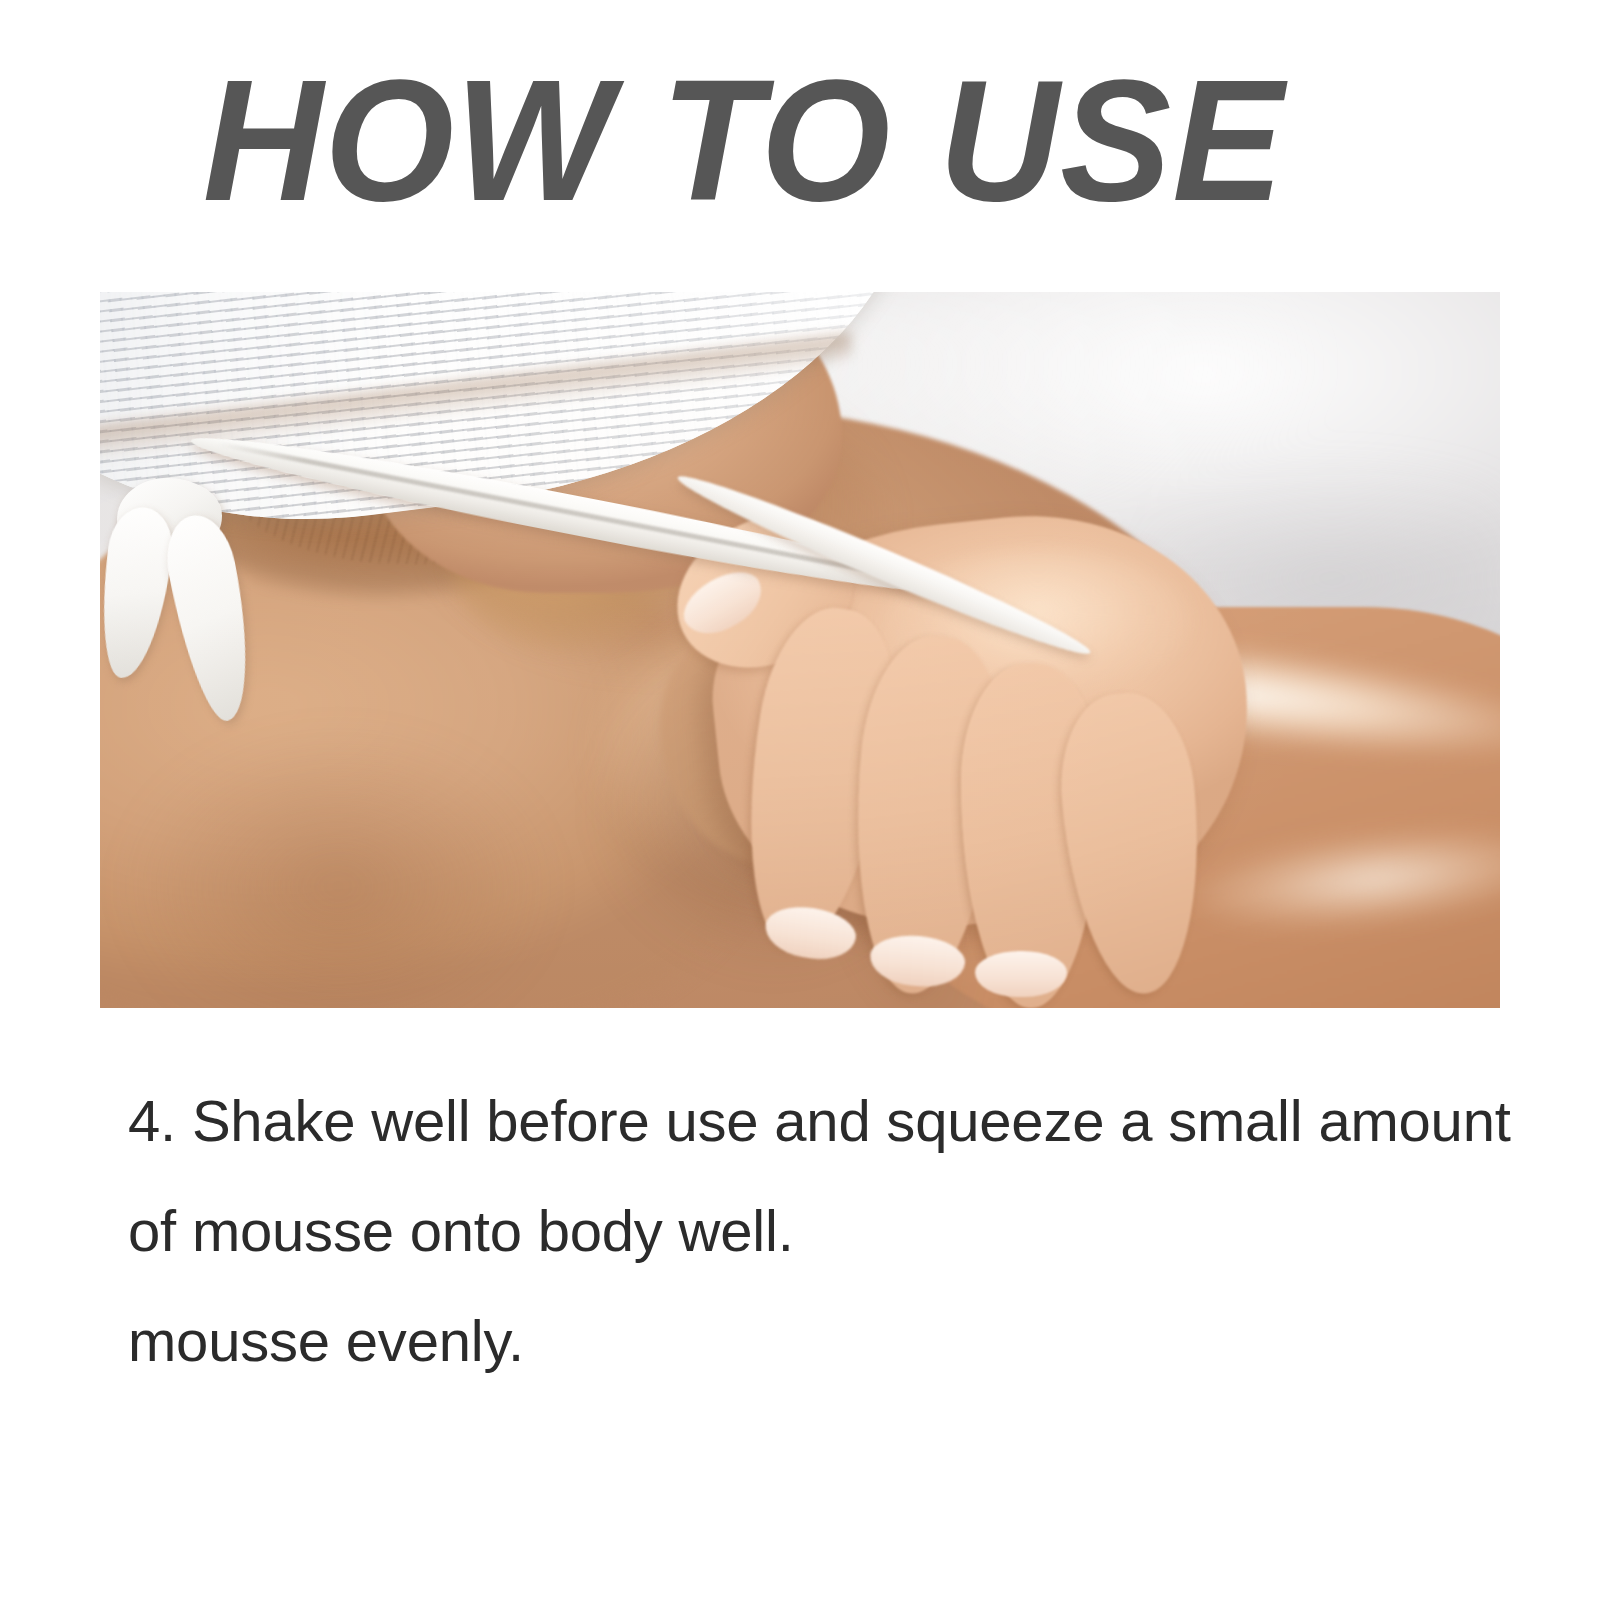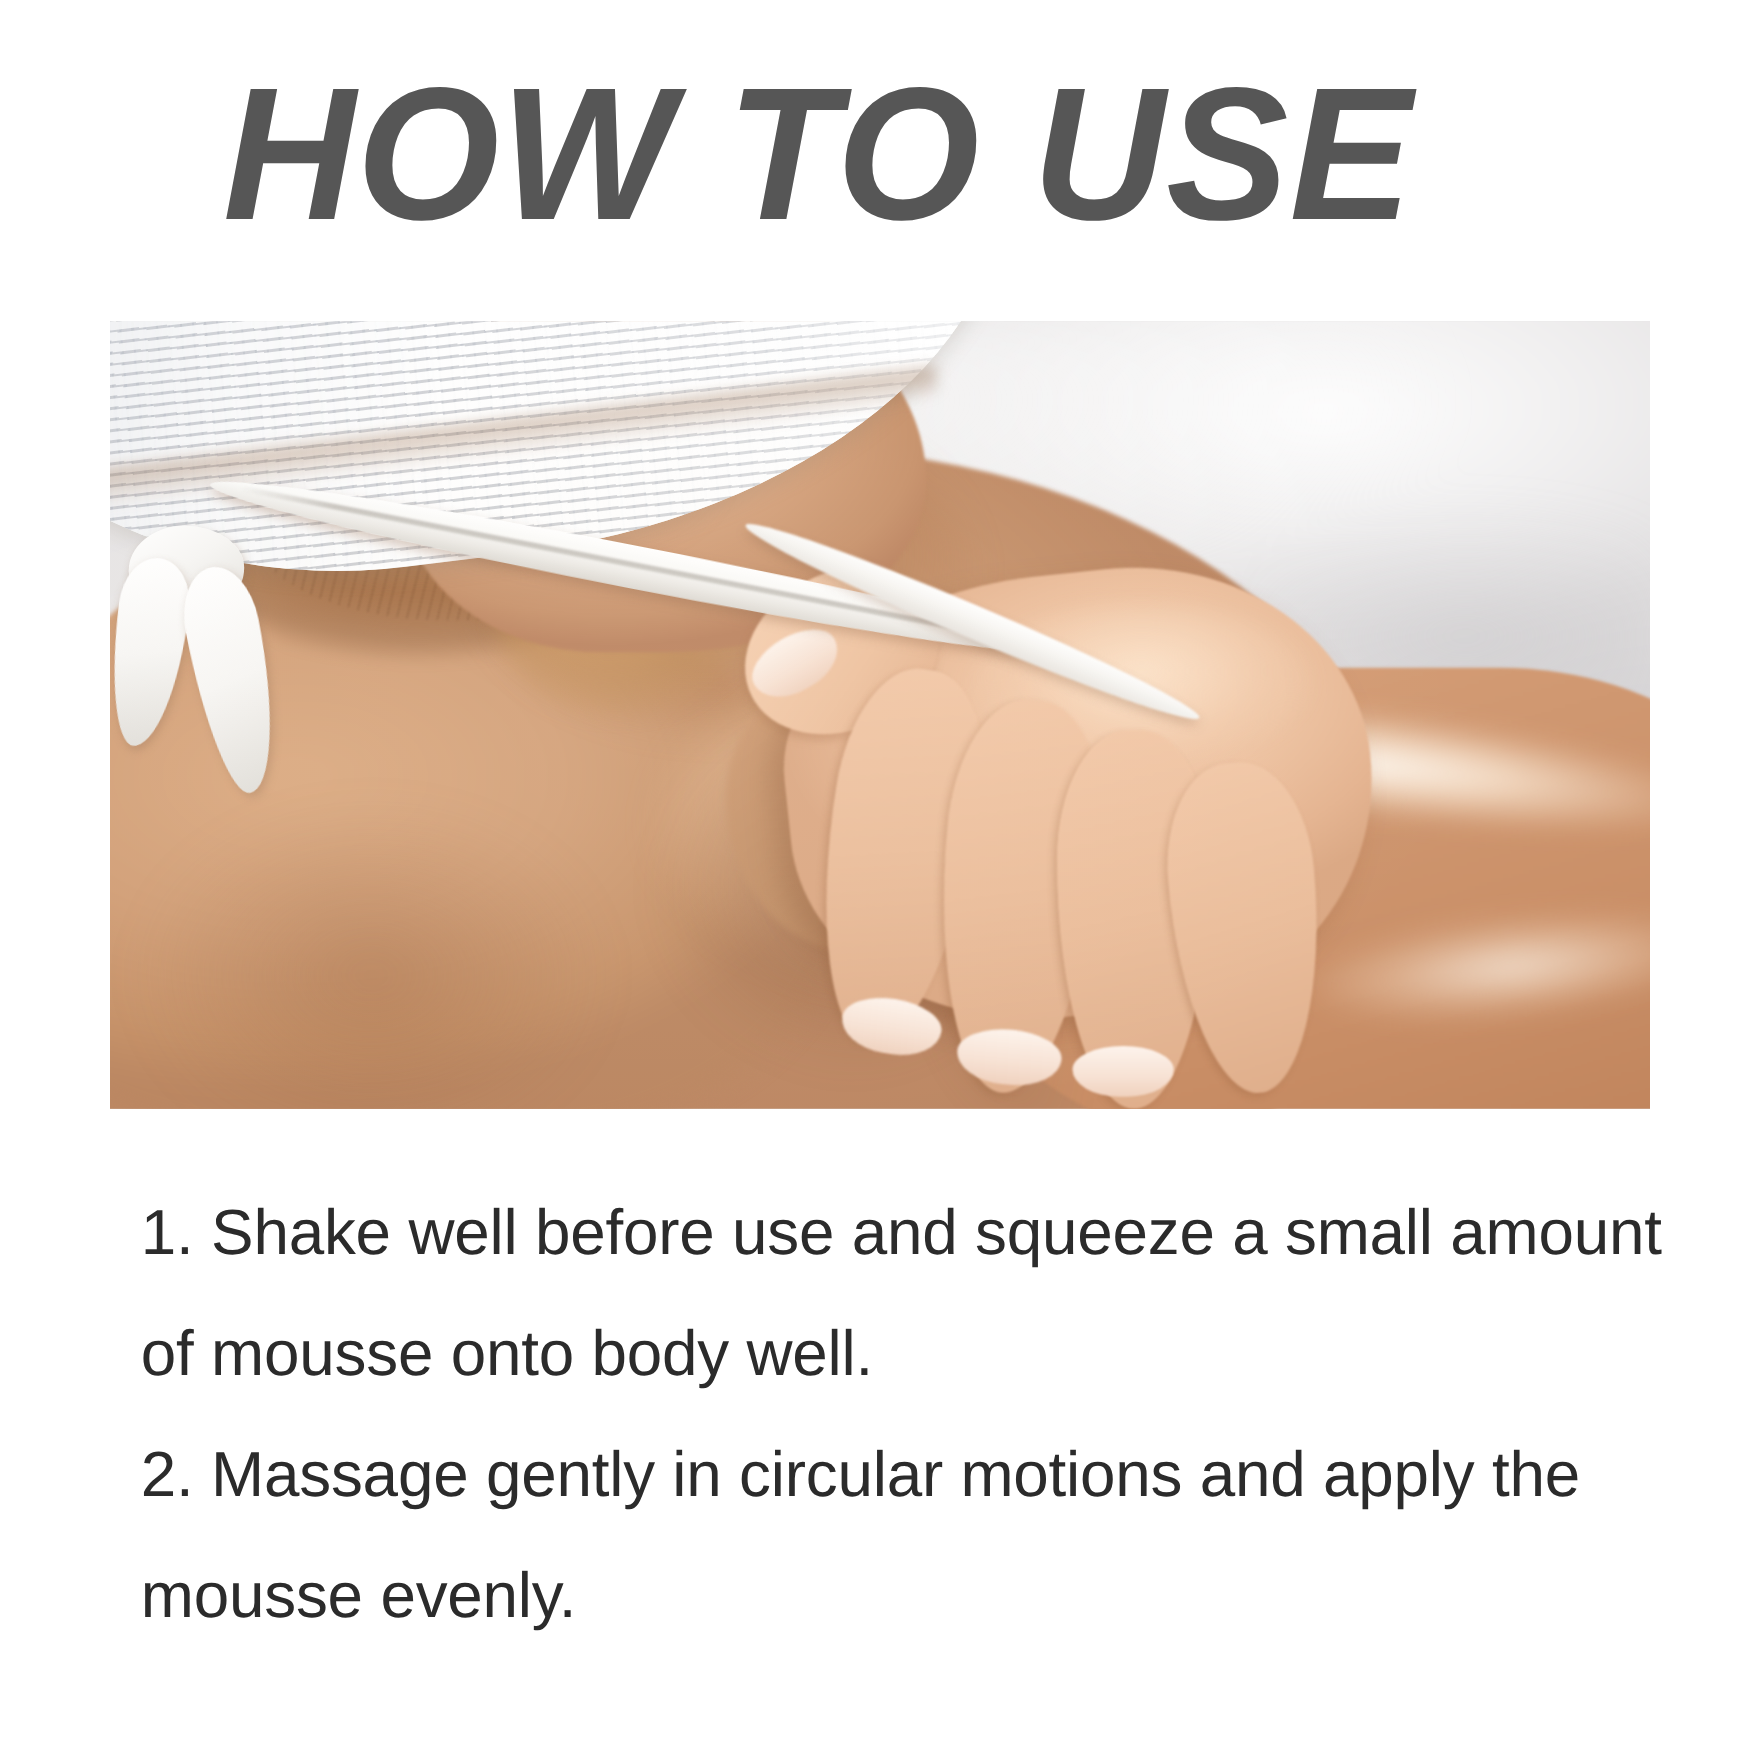--- a/index.html
+++ b/index.html
@@ -554,17 +554,16 @@
     <div class="tie-tail tail-b"></div>
     <div class="strap"></div>
     <div class="strap-seam"></div>
     <div class="strap2"></div>
 
     <div class="photo-grade"></div>
   </div>
 </div>
 
 <div class="steps">
-  <div class="step-line">1. Shake well before use and squeeze a small amount</div>
+  <div class="step-line">4. Shake well before use and squeeze a small amount</div>
   <div class="step-line">of mousse onto body well.</div>
-  <div class="step-line">2. Massage gently in circular motions and apply the</div>
   <div class="step-line">mousse evenly.</div>
 </div>
 
 </body></html>

